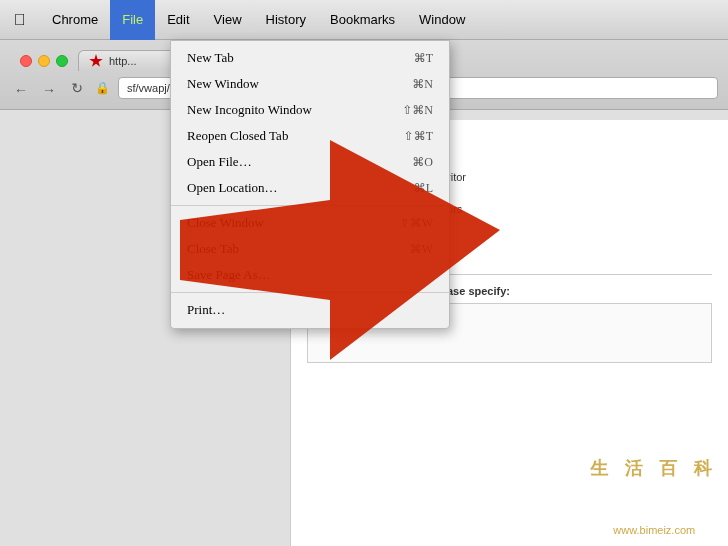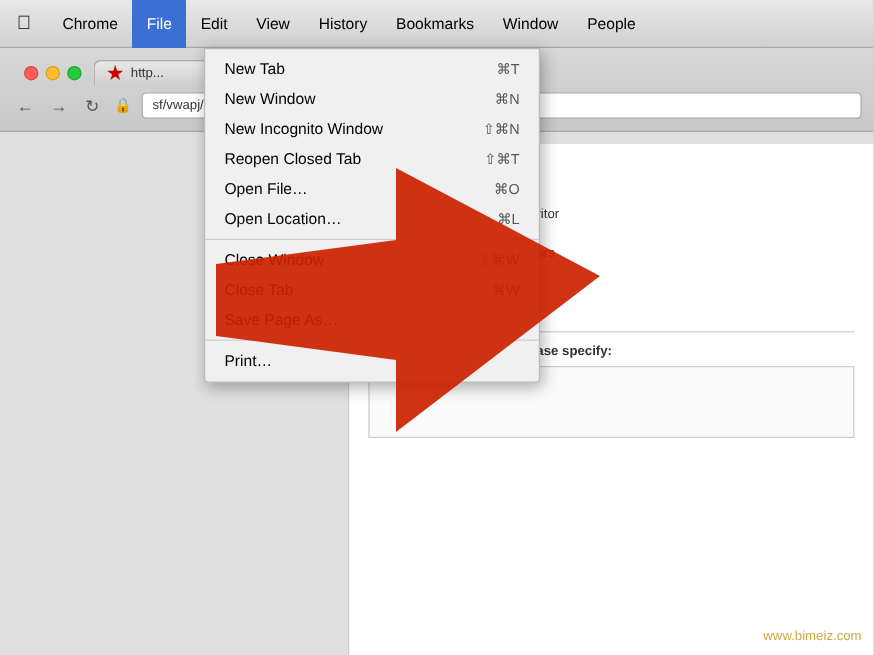--- a/index.html
+++ b/index.html
@@ -35,21 +35,21 @@
       color: #000;
       height: 40px;
       display: flex;
       align-items: center;
       cursor: pointer;
       white-space: nowrap;
       text-align: center;
     }
     .menu-item.active {
       background: #3b6fd4;
-      color: #ffffff;
+      color: #bef264;
     }
 
     
     .browser-chrome {
       width: 100%;
       height: 70px;
       background: linear-gradient(to bottom, #d8d8d8, #c8c8c8);
       border-bottom: 1px solid #aaa;
       display: flex;
       flex-direction: column;
@@ -139,20 +139,21 @@
     }
     .dropdown-item {
       display: flex;
       justify-content: space-between;
       align-items: center;
       padding: 5px 16px;
       font-size: 13px;
       color: #000;
       cursor: pointer;
       white-space: nowrap;
+      font-family: Liberation Serif, serif;
     }
     .dropdown-item .shortcut {
       color: #555;
       font-size: 12px;
     }
     .dropdown-separator {
       height: 1px;
       background: #ccc;
       margin: 4px 0;
     }
@@ -261,21 +262,20 @@
 
 <div class="mac-menubar">
   <span class="apple-menu"></span>
   <div class="menu-item">Chrome</div>
   <div class="menu-item active">File</div>
   <div class="menu-item">Edit</div>
   <div class="menu-item">View</div>
   <div class="menu-item">History</div>
   <div class="menu-item">Bookmarks</div>
   <div class="menu-item">Window</div>
-  <div class="menu-item">People</div>
 </div>
 
 <div class="dropdown-menu">
   <div class="dropdown-item">
     <span>New Tab</span>
     <span class="shortcut">⌘T</span>
   </div>
   <div class="dropdown-item">
     <span>New Window</span>
     <span class="shortcut">⌘N</span>
@@ -369,14 +369,15 @@
       150,70
       0,90
       0,150
       150,170
       150,230
     " fill="#cc2200" opacity="0.92"></polygon>
   </svg>
 </div>
 
 <div class="watermark">
+  <div class="watermark-top">生 活 百 科</div>
   <div class="watermark-bottom">www.bimeiz.com</div>
 </div>
 
 </body></html>

